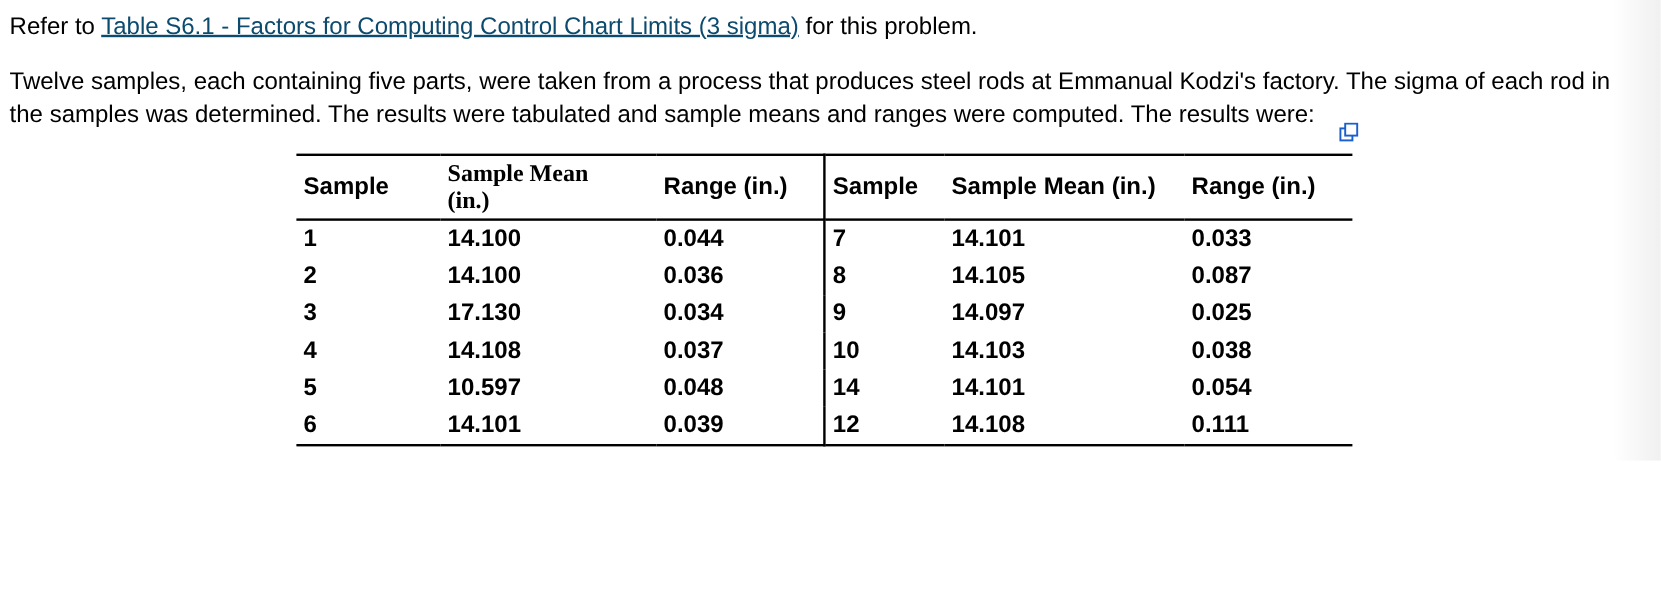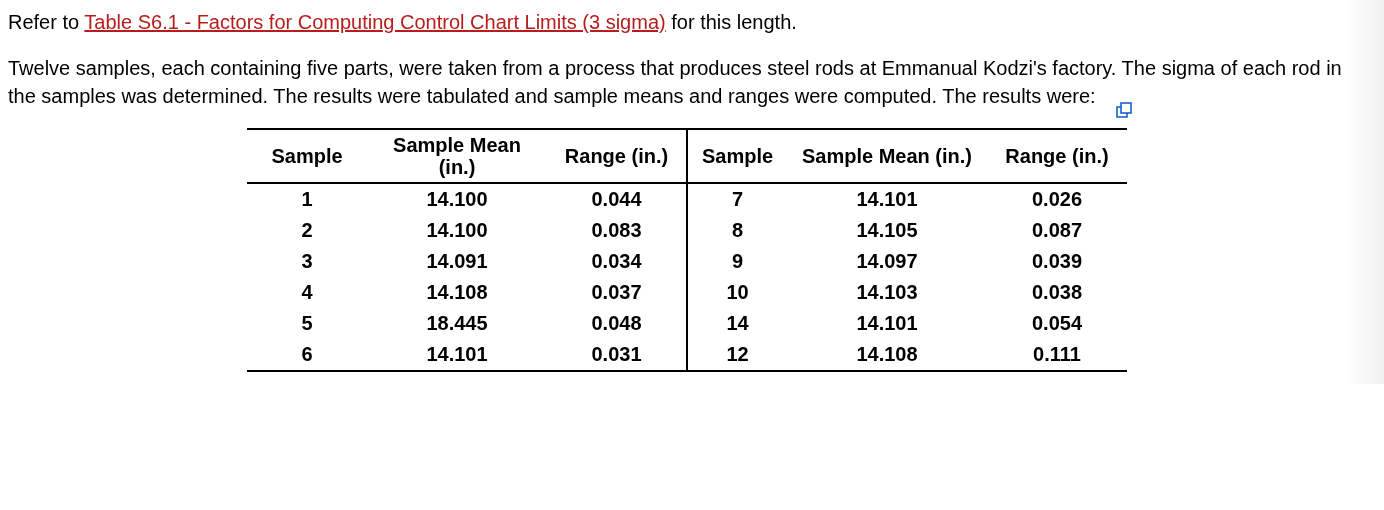--- a/index.html
+++ b/index.html
@@ -22,21 +22,21 @@
     width: 40px;
     height: 100%;
     background: linear-gradient(to right, rgba(0,0,0,0), rgba(0,0,0,0.06));
     pointer-events: none;
   }
   .para {
     line-height: 1.4;
     margin: 0 0 18px 0;
   }
   a.ref-link {
-    color: #b91c1c;
+    color: #0c4a6e;
     text-decoration: underline;
   }
   .table-wrap {
     position: relative;
     margin: 0 auto;
     width: 880px;
   }
   .popout-icon {
     position: absolute;
     right: -6px;
@@ -50,21 +50,21 @@
     table-layout: fixed;
   }
   table.data col.c1 { width: 120px; }
   table.data col.c2 { width: 180px; }
   table.data col.c3 { width: 140px; }
   table.data col.c4 { width: 100px; }
   table.data col.c5 { width: 200px; }
   table.data col.c6 { width: 140px; }
   table.data th, table.data td {
     padding: 4px 6px;
-    text-align: center;
+    text-align: left;
     font-size: 20px;
   }
   table.data th {
     font-weight: bold;
     border-top: 2px solid #000;
     border-bottom: 2px solid #000;
     vertical-align: middle;
     line-height: 1.1;
   }
   table.data td {
@@ -75,27 +75,27 @@
   }
   
   table.data th.div-right,
   table.data td.div-right {
     border-right: 2px solid #000;
   }
   table.data tbody tr.last td {
     border-bottom: 2px solid #000;
   }
   
-  .stack-line { display: block; }
+  .stack-line { display: block; font-family: Liberation Serif, serif; }
 </style>
 </head>
 <body>
 
 <p class="para">
-  <span>Refer to </span><a href="#" class="ref-link">Table S6.1 - Factors for Computing Control Chart Limits (3 sigma)</a><span> for this length.</span>
+  <span>Refer to </span><a href="#" class="ref-link">Table S6.1 - Factors for Computing Control Chart Limits (3 sigma)</a><span> for this problem.</span>
 </p>
 
 <p class="para">Twelve samples, each containing five parts, were taken from a process that produces steel rods at Emmanual Kodzi's factory. The sigma of each rod in the samples was determined. The results were tabulated and sample means and ranges were computed. The results were:</p>
 
 <div class="table-wrap">
   <span class="popout-icon">
     <svg viewBox="0 0 18 18" width="18" height="18">
       <rect x="2" y="5" width="10" height="10" fill="none" stroke="#1a5fd0" stroke-width="1.6"></rect>
       <rect x="6" y="1" width="10" height="10" fill="#fff" stroke="#1a5fd0" stroke-width="1.6"></rect>
     </svg>
@@ -123,57 +123,57 @@
         <th>Range (in.)</th>
       </tr>
     </thead>
     <tbody>
       <tr>
         <td class="rownum">1</td>
         <td>14.100</td>
         <td class="div-right">0.044</td>
         <td class="rownum">7</td>
         <td>14.101</td>
-        <td>0.026</td>
+        <td>0.033</td>
       </tr>
       <tr>
         <td class="rownum">2</td>
         <td>14.100</td>
-        <td class="div-right">0.083</td>
+        <td class="div-right">0.036</td>
         <td class="rownum">8</td>
         <td>14.105</td>
         <td>0.087</td>
       </tr>
       <tr>
         <td class="rownum">3</td>
-        <td>14.091</td>
+        <td>17.130</td>
         <td class="div-right">0.034</td>
         <td class="rownum">9</td>
         <td>14.097</td>
-        <td>0.039</td>
+        <td>0.025</td>
       </tr>
       <tr>
         <td class="rownum">4</td>
         <td>14.108</td>
         <td class="div-right">0.037</td>
         <td class="rownum">10</td>
         <td>14.103</td>
         <td>0.038</td>
       </tr>
       <tr>
         <td class="rownum">5</td>
-        <td>18.445</td>
+        <td>10.597</td>
         <td class="div-right">0.048</td>
         <td class="rownum">14</td>
         <td>14.101</td>
         <td>0.054</td>
       </tr>
       <tr class="last">
         <td class="rownum">6</td>
         <td>14.101</td>
-        <td class="div-right">0.031</td>
+        <td class="div-right">0.039</td>
         <td class="rownum">12</td>
         <td>14.108</td>
         <td>0.111</td>
       </tr>
     </tbody>
   </table>
 </div>
 
 </body></html>

